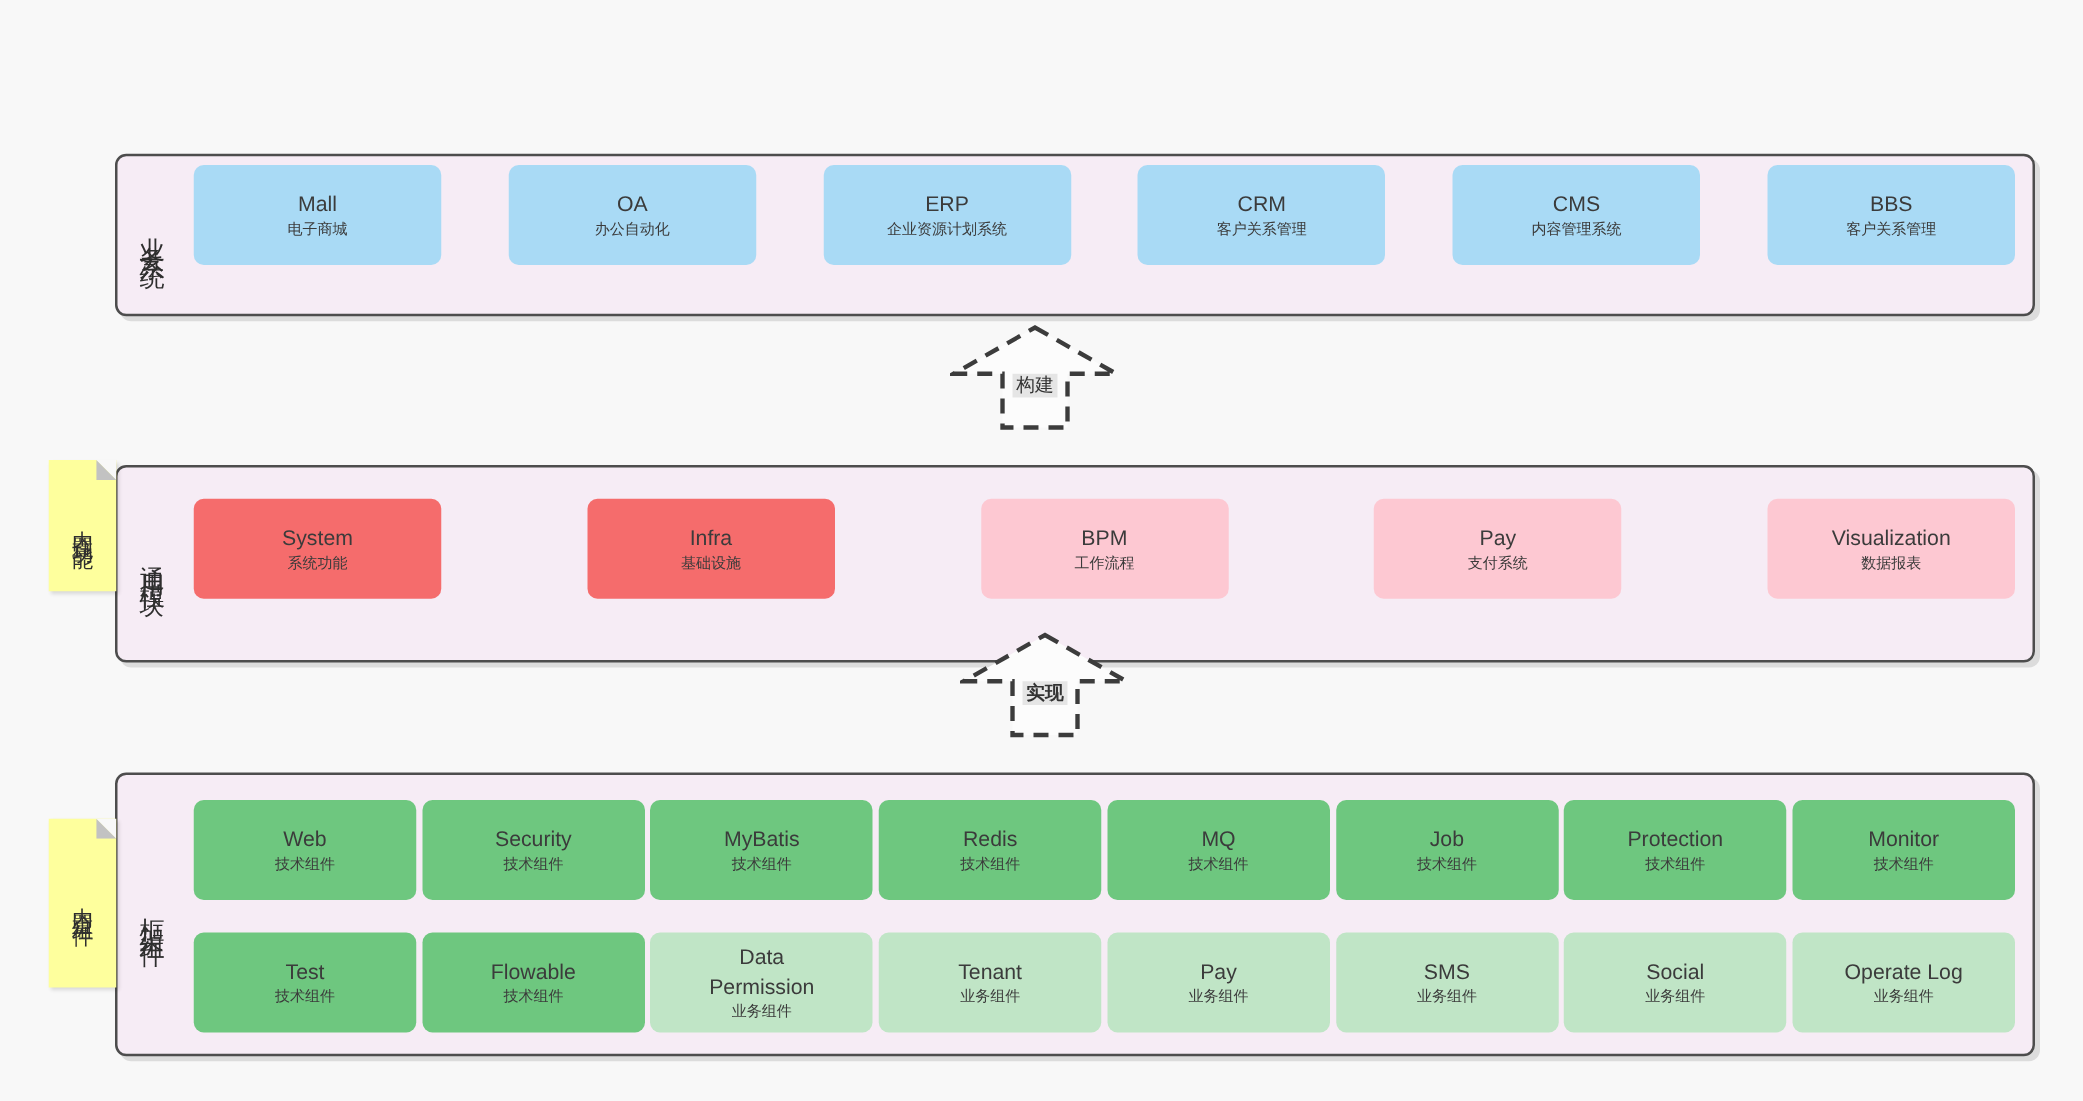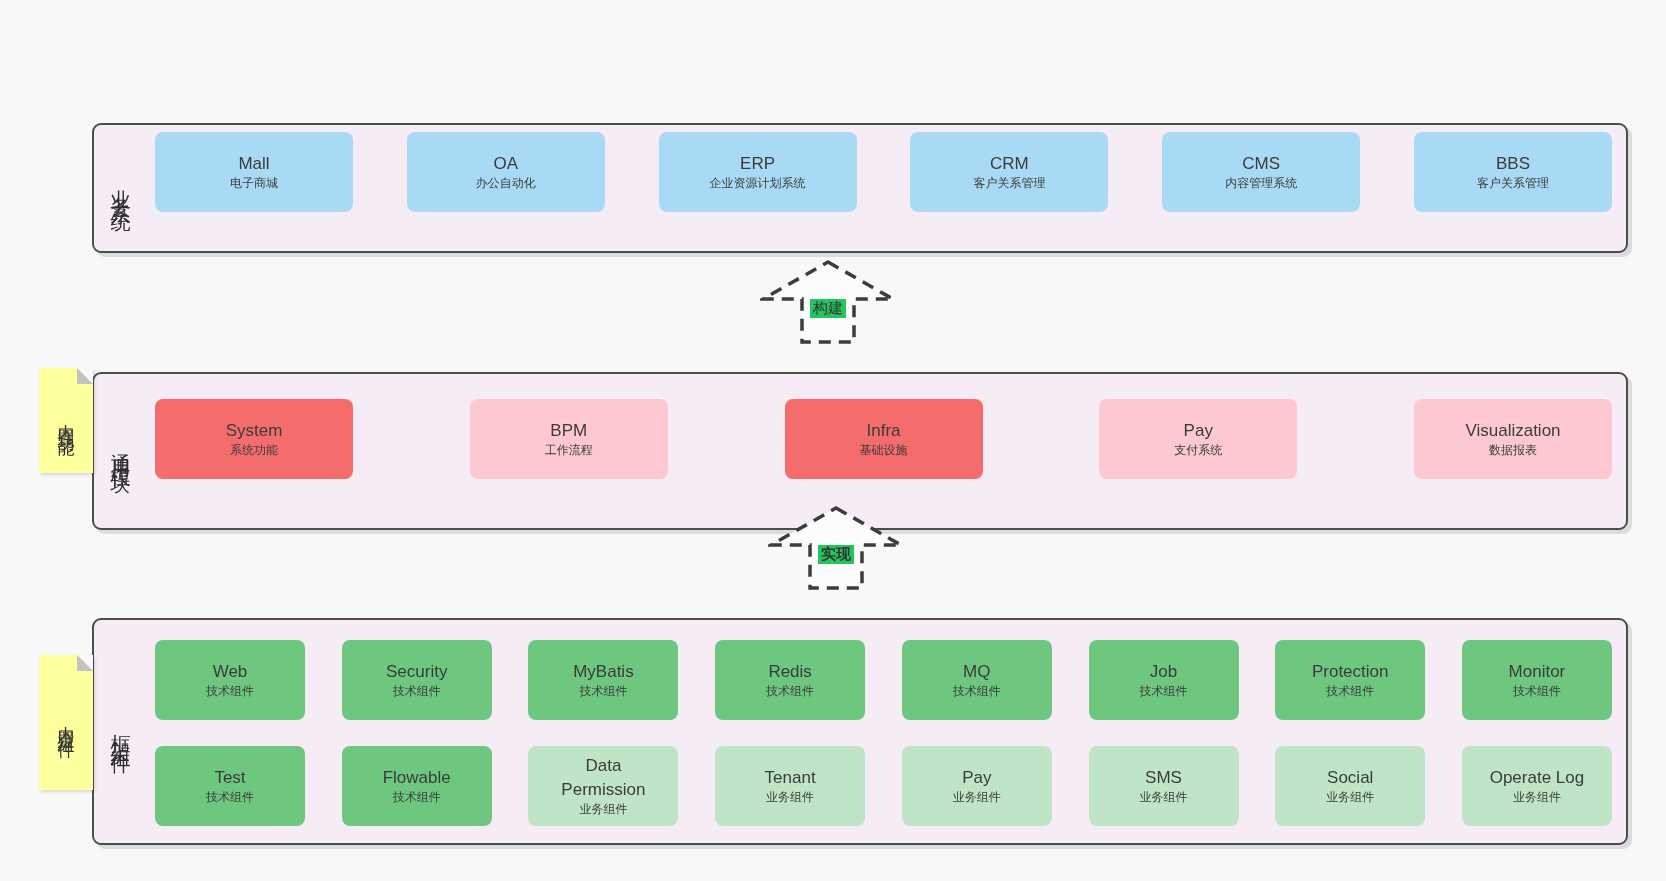--- a/index.html
+++ b/index.html
@@ -43,40 +43,40 @@
   .boxes-r1 { top:20px; }
   .boxes-r2 { top:126px;align-items:center; }
 
   .box {
     height:80px; border-radius:8px;
     display:flex; flex-direction:column;
     align-items:center; justify-content:center;
     text-align:center; line-height:1.38;
   }
   .row-6 .box { width:198px; }
-  .row-8 .box { width:150px; }
+  .row-8 .box { width:178px; }
   .box-name { font-size:17px; }
   .row-8 .box-name { max-width:118px; }
   .box-desc { font-size:12px; }
 
   .blue       { background:#a9daf5; }
   .red        { background:#f56c6c; }
   .pink       { background:#fdc8d2; }
   .green      { background:#6ec77f; }
   .lightgreen { background:#c0e5c6; }
 
   
   .arrow { position:absolute; width:136px; height:86px; }
   .arrow-1 { left:760px; top:259px; }
   .arrow-2 { left:768px; top:505px;font-weight:bold; }
   .arrow svg { display:block; width:100%; height:100%; }
   .arrow-label {
     position:absolute; left:50%; top:40px;
     transform:translateX(-50%);
-    background:#22c55e; padding:0 3px;
+    background:#e5e5e5; padding:0 3px;
     font-size:15px; color:#333; white-space:nowrap;
   }
 
   
   .sticky {
     position:absolute; left:39px; width:54px;
     background:#feff9d;
     box-shadow:2px 2px 3px rgba(0,0,0,0.13);
     z-index:3;
   }
@@ -132,27 +132,27 @@
     <span class="arrow-label">构建</span>
   </div>
 
   <section class="layer layer-2">
     <div class="layer-label">通用模块</div>
     <div class="boxes row-6">
         <div class="box red">
           <div class="box-name">System</div>
           <div class="box-desc">系统功能</div>
         </div>
+        <div class="box red">
+          <div class="box-name">Infra</div>
+          <div class="box-desc">基础设施</div>
+        </div>
         <div class="box pink">
           <div class="box-name">BPM</div>
           <div class="box-desc">工作流程</div>
-        </div>
-        <div class="box red">
-          <div class="box-name">Infra</div>
-          <div class="box-desc">基础设施</div>
         </div>
         <div class="box pink">
           <div class="box-name">Pay</div>
           <div class="box-desc">支付系统</div>
         </div>
         <div class="box pink">
           <div class="box-name">Visualization</div>
           <div class="box-desc">数据报表</div>
         </div>
       </div>

